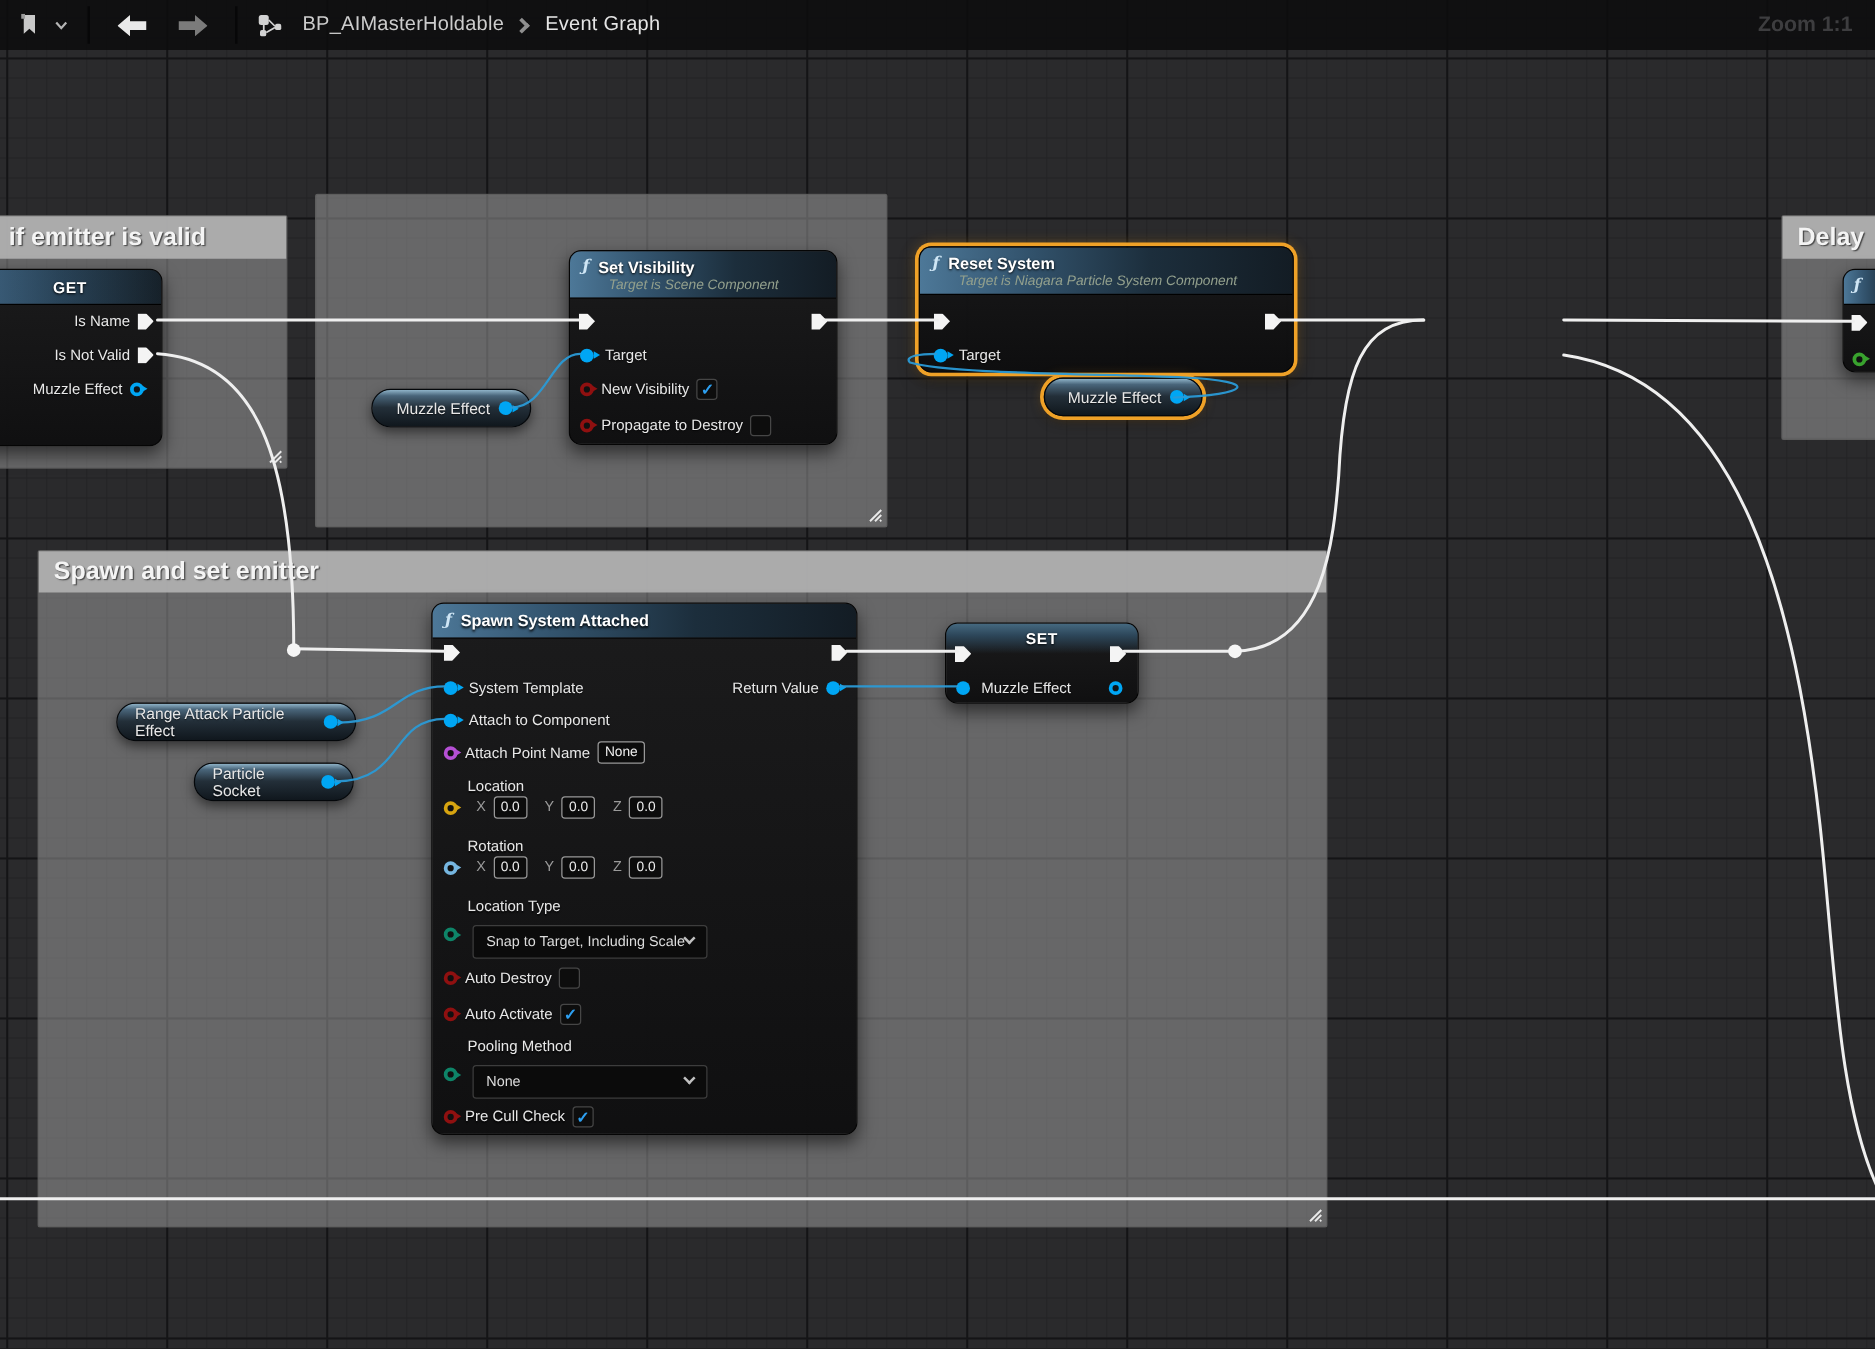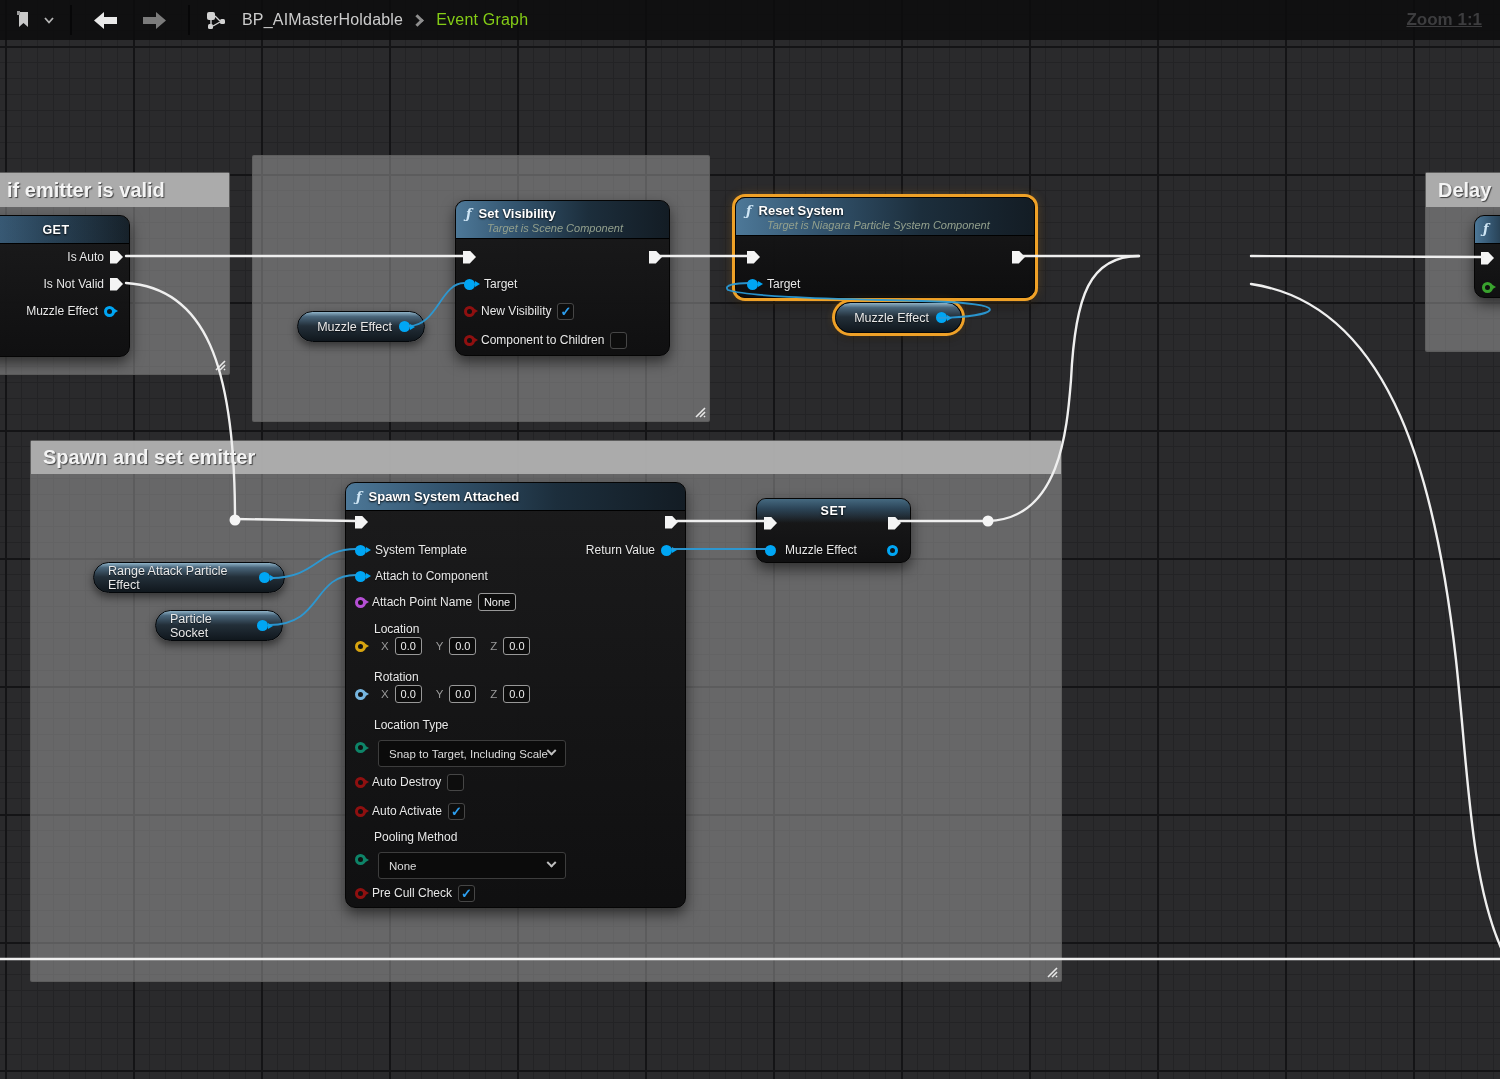--- a/index.html
+++ b/index.html
@@ -22,23 +22,23 @@
 
   
   #toolbar {
     position:absolute; top:0; left:0; right:0; height:40px; z-index:10;
     display:flex; align-items:center; gap:4px; padding:0 12px;
     background:rgba(13,13,14,0.88);
   }
   .tb-sep { width:2px; height:30px; background:#070708; margin:0 8px; }
   .tb-btn { display:flex; align-items:center; justify-content:center; padding:2px 4px; cursor:pointer; }
   .crumb { font-size:16px; color:#cccccc; letter-spacing:.2px; }
-  .crumb.current { color:#84cc16; }
+  .crumb.current { color:#e5e5e5; }
   .crumb-chev { width:9px; height:9px; border-top:3px solid #8f8f8f; border-right:3px solid #8f8f8f; transform:rotate(45deg); margin:0 10px 0 6px; }
-  #zoom-indicator { margin-left:auto; font-size:17px; font-weight:bold; color:#3d3d3f; padding-right:6px;text-decoration:underline; }
+  #zoom-indicator { margin-left:auto; font-size:17px; font-weight:bold; color:#3d3d3f; padding-right:6px; }
 
   
   .comment { position:absolute; z-index:1; background:rgba(163,163,163,0.50); border:1px solid rgba(90,90,90,0.7); border-radius:2px; }
   .comment-header {
     position:absolute; top:0; left:0; right:0; height:34px;
     background:rgba(176,176,176,0.93);
     display:flex; align-items:center; padding:0 12px;
     font-size:19px; font-weight:bold; color:#f4f4f4;
     text-shadow:1px 1px 1px rgba(40,40,40,0.8);
     white-space:nowrap; overflow:hidden;
@@ -178,21 +178,21 @@
     <path class="data" d="M672,549 L766,549" stroke="#2a9ad6"></path>
     <circle cx="235" cy="520" r="5.5" fill="#f5f5f5"></circle>
     <circle cx="988" cy="521" r="5.5" fill="#f5f5f5"></circle>
   </svg>
 
   <div class="node" style="left:-18px; top:215px; width:148px; height:142px;">
     <div class="hdr-mini">
         <span class="hdr-title">GET</span>
       </div>
     <div class="r" style="top:31px; right:6px;">
-      <span class="plbl">Is Auto</span>
+      <span class="plbl">Is Name</span>
       <span class="pin-exec"></span>
     </div>
     <div class="r" style="top:58px; right:6px;">
       <span class="plbl">Is Not Valid</span>
       <span class="pin-exec"></span>
     </div>
     <div class="r" style="top:85px; right:14px;">
       <span class="plbl">Muzzle Effect</span>
       <span class="dot hollow c-obj"></span>
     </div>
@@ -218,21 +218,21 @@
     </div>
     <div class="r" style="top:100px; left:8px;">
       <span class="dot hollow c-bool"></span>
       <span class="plbl">New Visibility</span>
       <span class="checkbox">
           <span class="chk">✓</span>
         </span>
     </div>
     <div class="r" style="top:129px; left:8px;">
       <span class="dot hollow c-bool"></span>
-      <span class="plbl">Component to Children</span>
+      <span class="plbl">Propagate to Destroy</span>
       <span class="checkbox"></span>
     </div>
   </div>
 
   <div class="node selected" style="left:735px; top:197px; width:300px; height:101px;">
     <div class="hdr hdr-fn">
       <div class="hdr-row">
           <span class="fn-glyph">ƒ</span>
           <span class="hdr-title">Reset System</span>
         </div>

